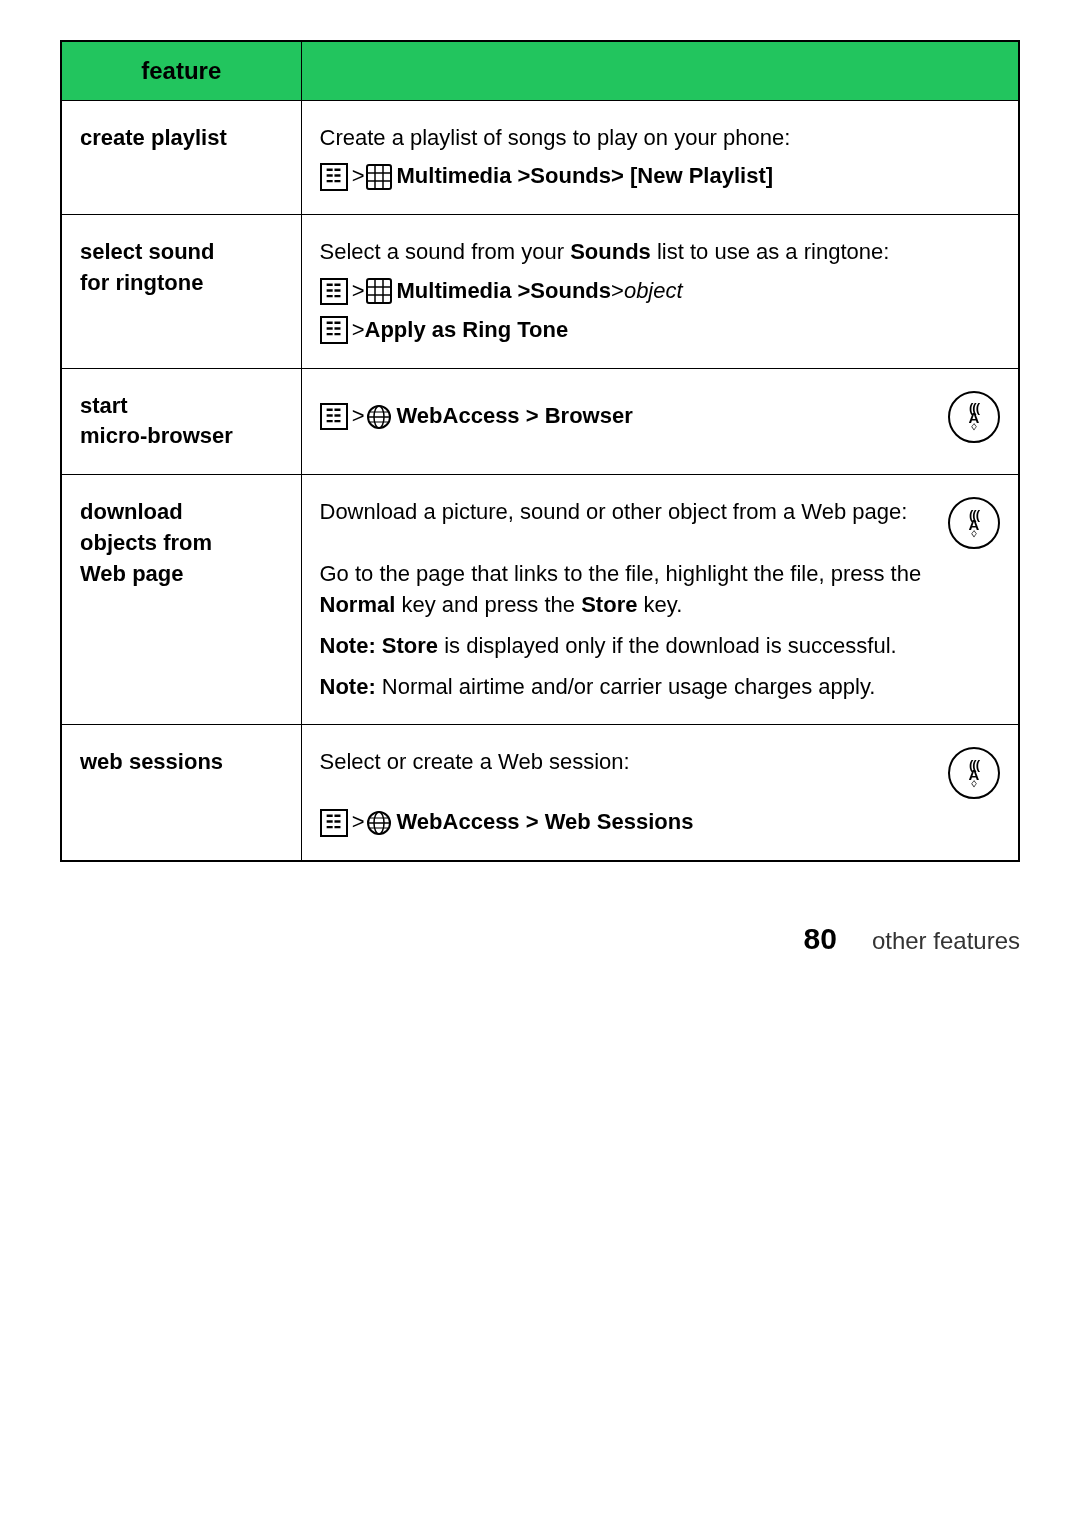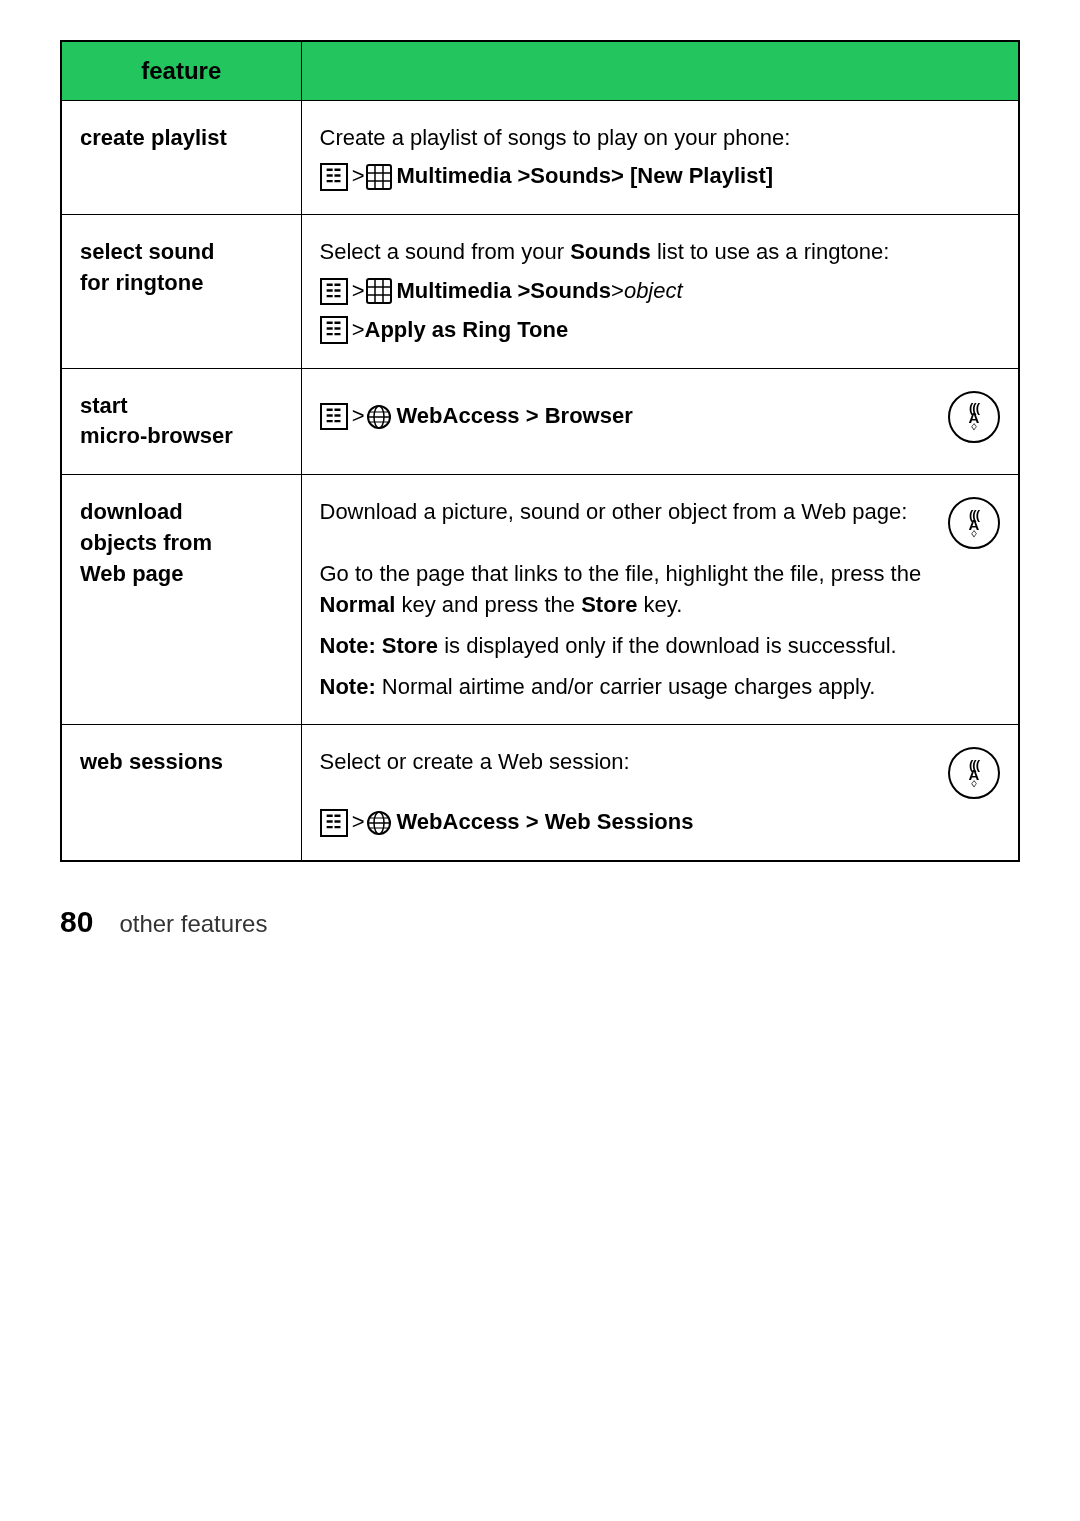--- a/index.html
+++ b/index.html
@@ -100,26 +100,27 @@
       line-height: 1;
     }
 
     .desc-sub {
       display: block;
       margin-top: 10px;
     }
 
     
     .page-footer {
-      margin-top: 43px;
+      margin-top: 60px;
       width: 100%;
       max-width: 960px;
       display: flex;
       align-items: baseline;
-      gap: 26px;
+      gap: 35px;
+      justify-content: flex-end;
     }
 
     .page-number {
       font-size: 30px;
       font-weight: bold;
     }
 
     .page-label {
       font-size: 24px;
       color: #333;

